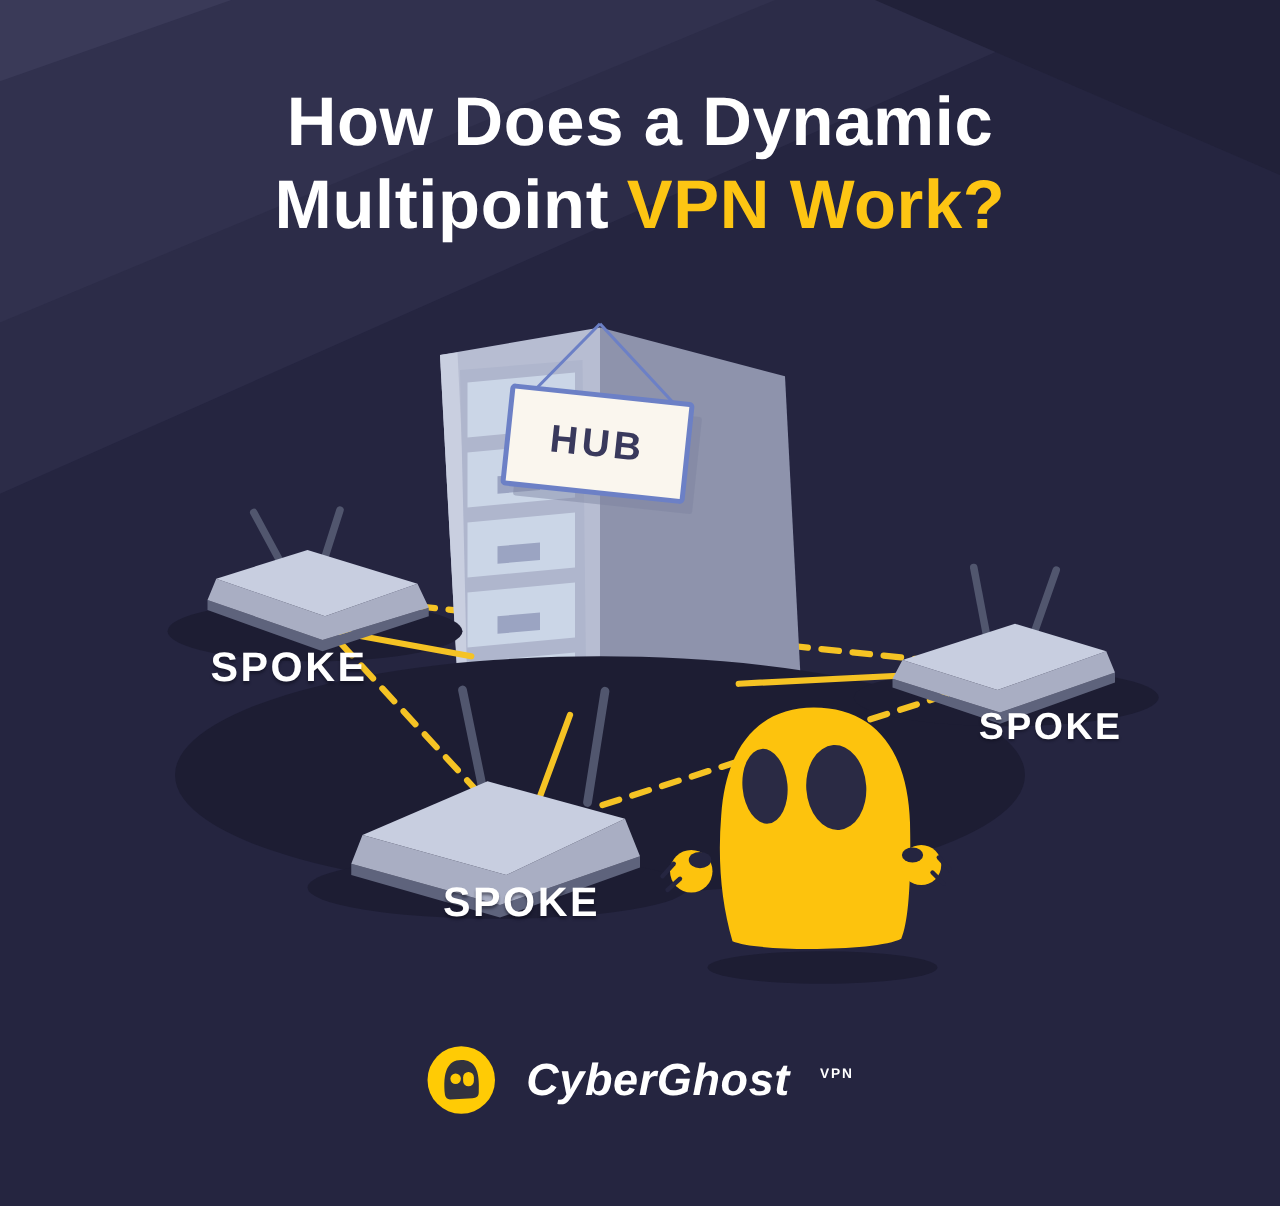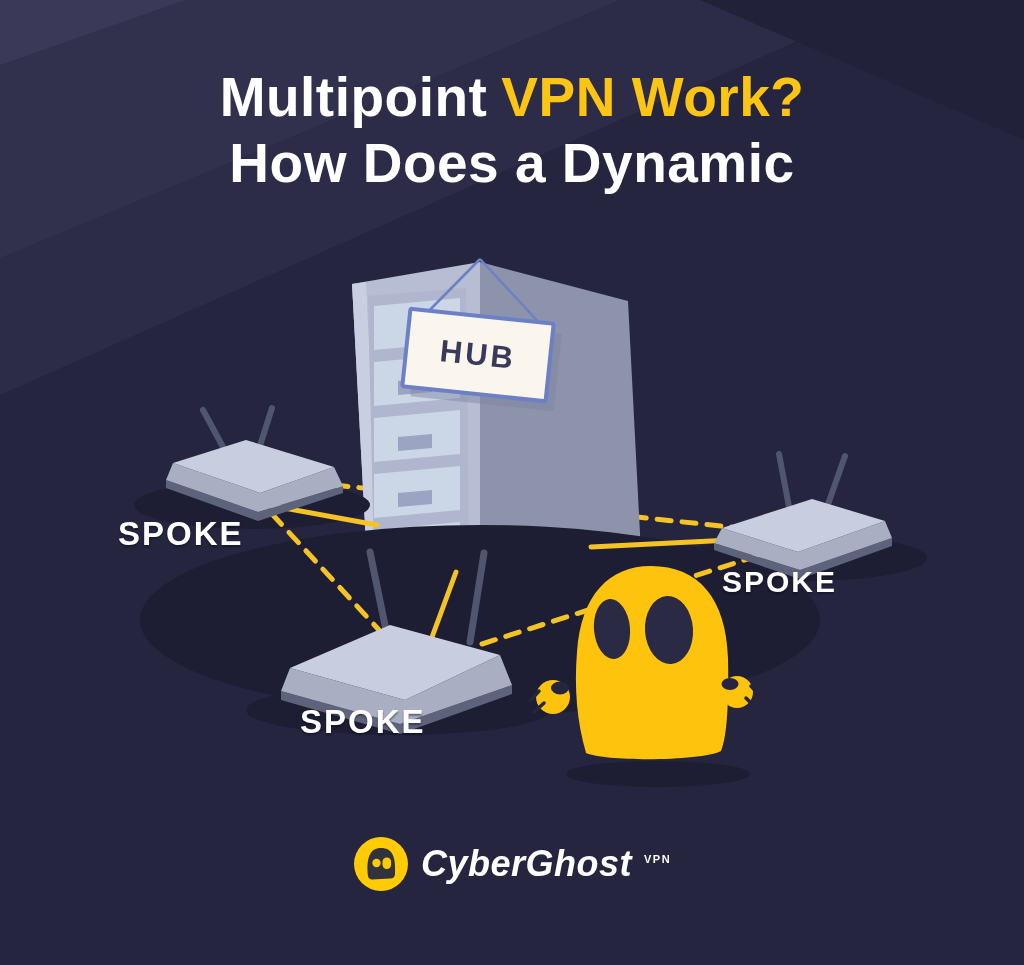--- a/index.html
+++ b/index.html
@@ -19,29 +19,29 @@
   .title .hl{color:#FDC513;}
   .title .pre{margin-right:14px;}
   .hub-label{
     position:absolute;left:406px;top:316px;width:144px;height:78px;
     transform:rotate(6deg);
     display:flex;align-items:center;justify-content:center;
     font-size:31px;font-weight:700;letter-spacing:3px;color:#39395C;
   }
   .spoke-label{
     position:absolute;color:#ffffff;font-weight:700;
-    text-align:left;letter-spacing:2px;
+    text-align:right;letter-spacing:2px;
     text-shadow:0 2px 2px rgba(10,10,25,.45);
   }
   .spoke-left{left:118px;top:515px;width:176px;font-size:33px;}
   .spoke-bottom{left:300px;top:703px;width:180px;font-size:33px;}
   .spoke-right{left:722px;top:565px;width:176px;font-size:30px;}
   .logo{
     position:absolute;top:836px;left:0;width:100%;
-    display:flex;align-items:center;justify-content:center;gap:12px;
+    display:flex;align-items:center;justify-content:center;gap:24px;
   }
   .brand{
     color:#ffffff;font-size:36px;font-weight:700;font-style:italic;letter-spacing:.5px;
   }
   .brand-suffix{
     color:#ffffff;font-size:11px;font-weight:700;letter-spacing:1.5px;
     transform:translateY(-5px);
   }
 </style>
 </head>
@@ -144,24 +144,24 @@
         <circle cx="737" cy="692" r="16" fill="#FDC30D"></circle>
         <ellipse cx="730" cy="684" rx="8.5" ry="6" fill="#252540"></ellipse>
         <line x1="751" y1="686" x2="760" y2="696" stroke="#252540" stroke-width="3.5" stroke-linecap="round"></line>
         <line x1="746" y1="698" x2="755" y2="707" stroke="#252540" stroke-width="3.5" stroke-linecap="round"></line>
       </g>
     </g>
   </svg>
 
   <div class="title">
     <div>
-      <span class="pre">Multipoint</span><span class="hl">VPN Work?</span>
+      <span>How Does a Dynamic</span>
     </div>
     <div>
-      <span>How Does a Dynamic</span>
+      <span class="pre">Multipoint</span><span class="hl">VPN Work?</span>
     </div>
   </div>
 
   <div class="hub-label">HUB</div>
 
   <div class="spoke-label spoke-left">SPOKE</div>
   <div class="spoke-label spoke-bottom">SPOKE</div>
   <div class="spoke-label spoke-right">SPOKE</div>
 
   <div class="logo">

